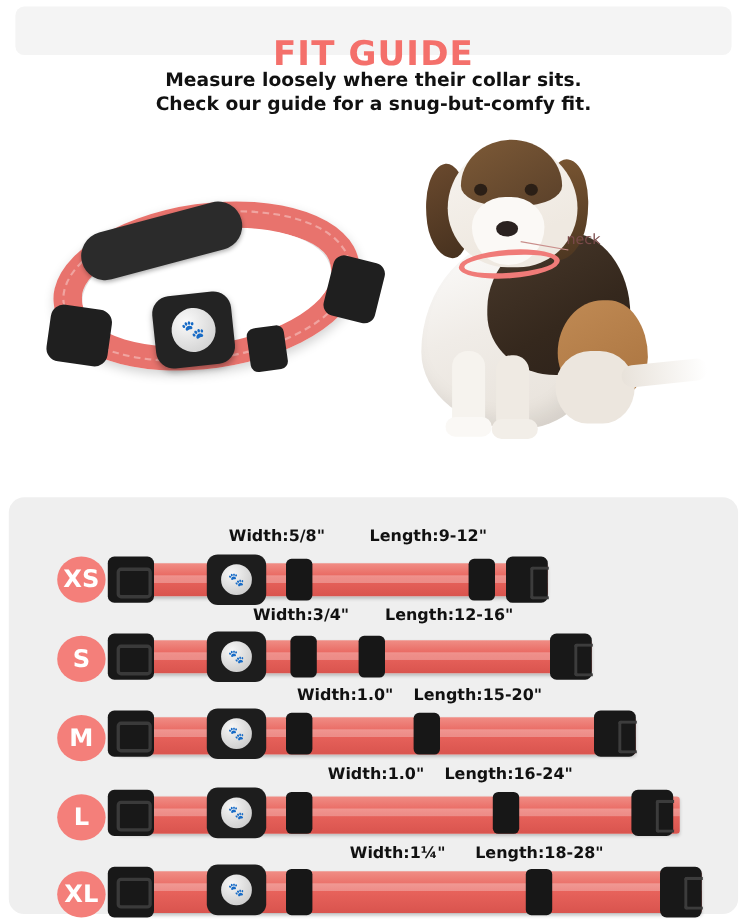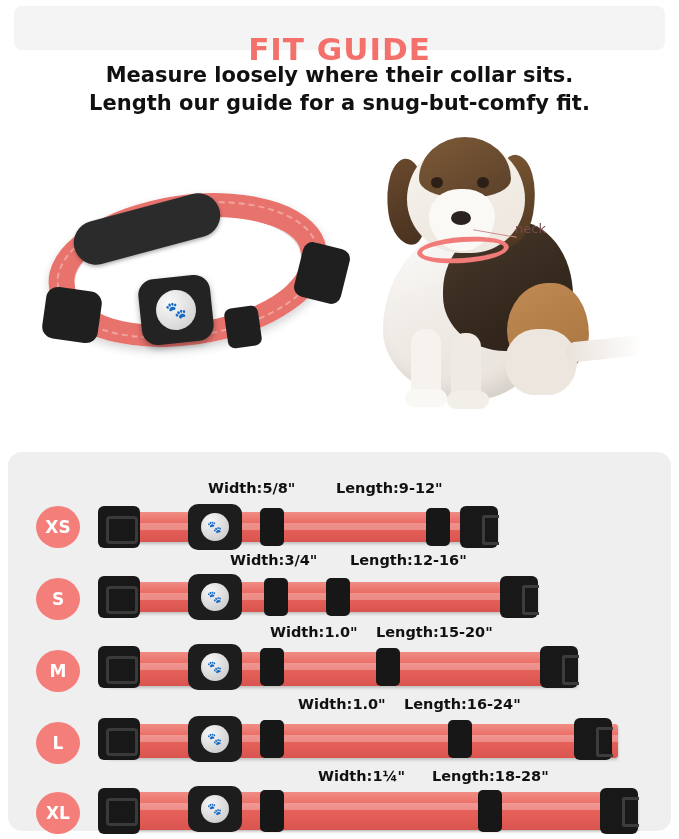--- a/index.html
+++ b/index.html
@@ -34,21 +34,21 @@
     font-family: "DejaVu Sans", sans-serif;
     margin-top: 41px;
   }
 
   .subtitle-wrap {
     margin-top: 12px;
     text-align: center;
     line-height: 1.32;
   }
   .subtitle-line {
-    font-size: 21px;
+    font-size: 17px;
     font-weight: bold;
     color: #111;
     font-family: "DejaVu Sans", sans-serif;
   }
 
   
   .hero {
     position: relative;
     height: 300px;
     margin-top: 6px;
@@ -365,28 +365,28 @@
     border-radius: 14px;
   }
   .size-row {
     position: absolute;
     left: 0;
     width: 663px;
     height: 72px;
   }
   .size-badge {
     position: absolute;
-    left: 28px;
+    left: 44px;
     top: 14px;
     width: 44px;
     height: 42px;
     border-radius: 50%;
     background: #f47f7a;
     color: #ffffff;
-    font-size: 17px;
+    font-size: 22px;
     font-weight: bold;
     display: flex;
     align-items: center;
     justify-content: center;
     font-family: "DejaVu Sans", sans-serif;
   }
   .strap {
     position: absolute;
     top: 20px;
     left: 88px;
@@ -482,21 +482,21 @@
 </style>
 </head>
 <body>
 
 <div class="header-band">
   <div class="header-title">FIT GUIDE</div>
 </div>
 
 <div class="subtitle-wrap">
   <div class="subtitle-line">Measure loosely where their collar sits.</div>
-  <div class="subtitle-line">Length our guide for a snug-but-comfy fit.</div>
+  <div class="subtitle-line">Check our guide for a snug-but-comfy fit.</div>
 </div>
 
 <div class="hero">
 
   <div class="collar-photo">
     <div class="collar-ellipse"></div>
     <div class="collar-inner-shade"></div>
     <div class="collar-padding"></div>
     <div class="buckle-right"></div>
     <div class="slider-dark"></div>

